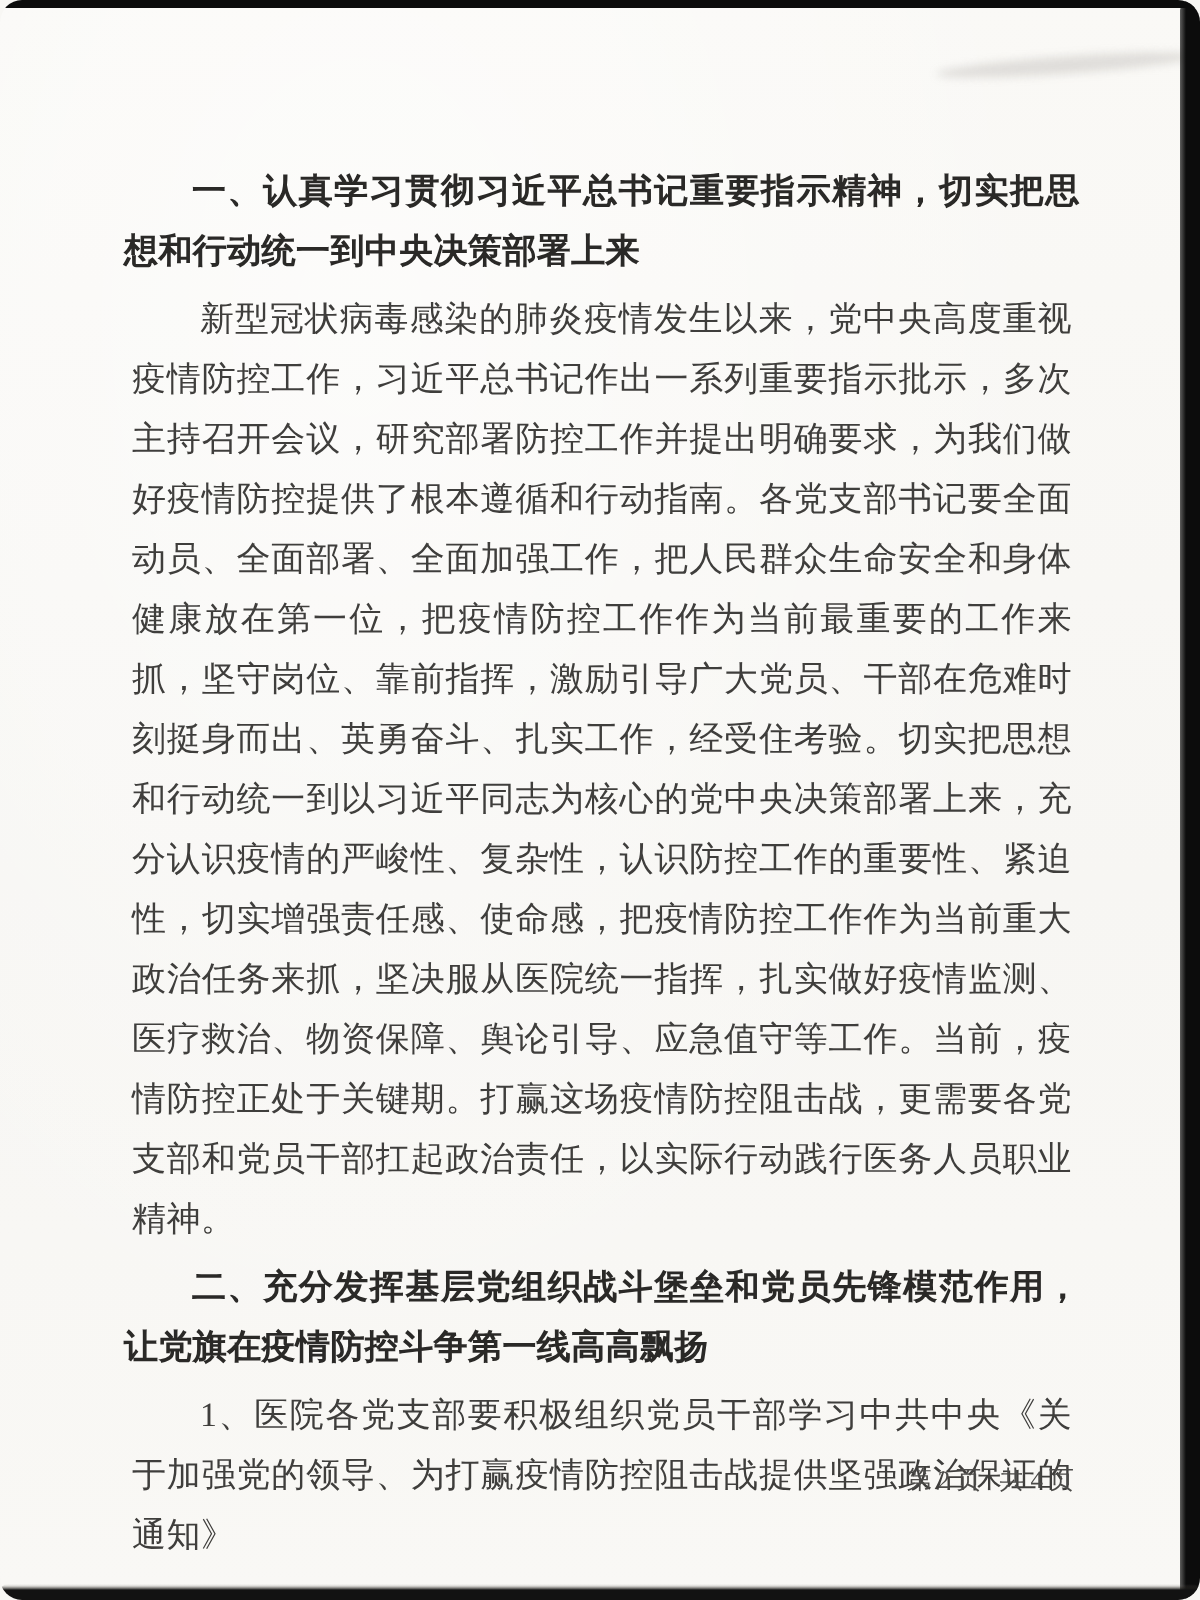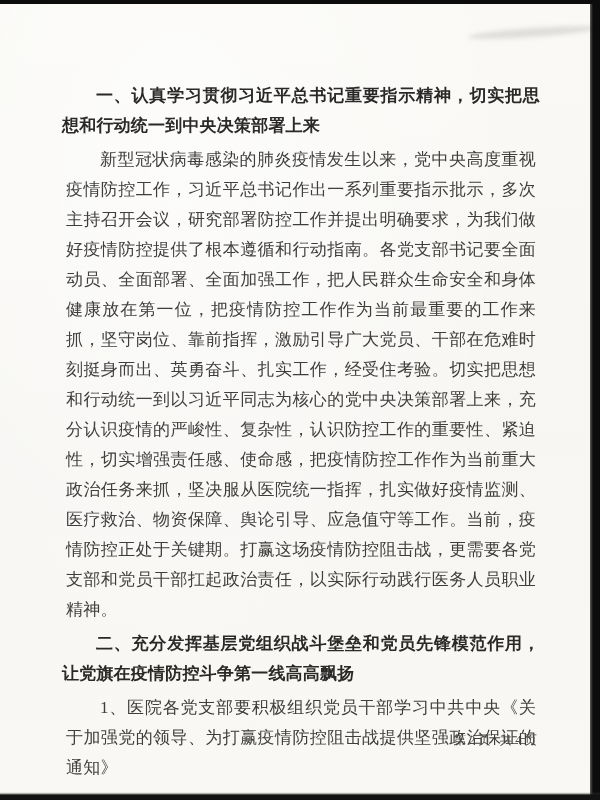--- a/index.html
+++ b/index.html
@@ -1,15 +1,15 @@
 <!DOCTYPE html>
 <html><head>
 <meta charset="utf-8">
 <style>
-  * { box-sizing: border-box; }
+  * { box-sizing: border-box; border-radius: 11px; }
   html, body { margin: 0; padding: 0; }
   body {
     width: 600px;
     height: 800px;
     position: relative;
     overflow: hidden;
     background: #f8f7f4;
     font-family: "Liberation Serif", "DejaVu Serif", serif;
   }
   .page {

